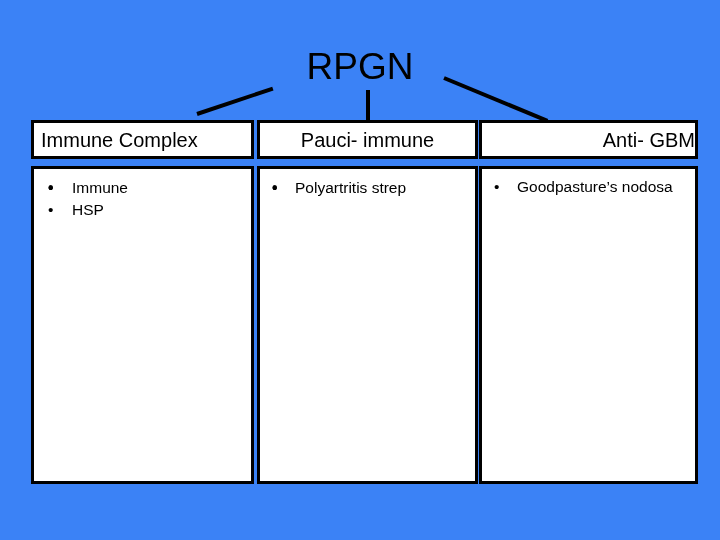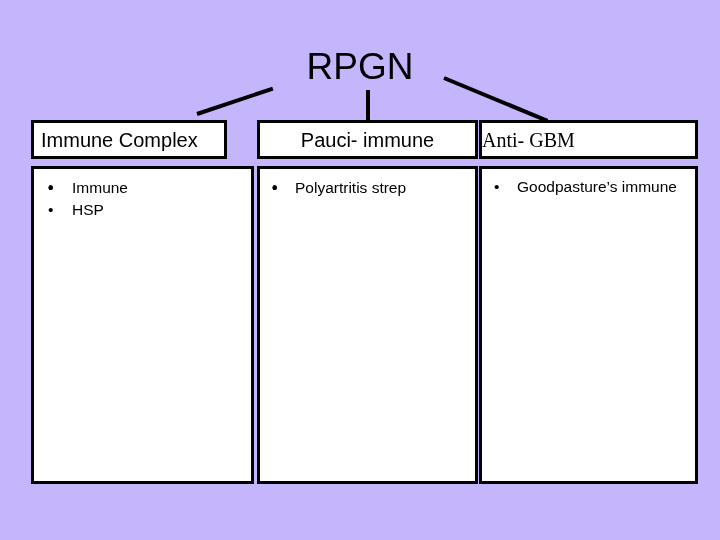--- a/index.html
+++ b/index.html
@@ -14,21 +14,21 @@
     overflow: hidden;
     font-family: "Liberation Sans", sans-serif;
     color: #000000;
   }
 
   .slide {
     position: absolute;
     left: 0; top: 0;
     width: 720px;
     height: 540px;
-    background: #c4b5fd;
+    background: #3b82f6;
   }
 
   
   .title {
     position: absolute;
     left: 260px;
     top: 45px;
     width: 200px;
     text-align: center;
     font-size: 37px;
@@ -76,23 +76,23 @@
     box-sizing: border-box;
     background: #ffffff;
     display: flex;
     align-items: center;
     font-size: 20px;
     line-height: 22px;
     font-weight: 400;
     white-space: nowrap;
     overflow: hidden;
   }
-  .hdr-1 { left: 31px;  width: 196px; justify-content: flex-start; padding-left: 7px; }
+  .hdr-1 { left: 31px;  width: 223px; justify-content: flex-start; padding-left: 7px; }
   .hdr-2 { left: 257px; width: 221px; justify-content: center; }
-  .hdr-3 { left: 479px; width: 219px; justify-content: flex-start; font-family: Liberation Serif, serif; }
+  .hdr-3 { left: 479px; width: 219px; justify-content: flex-end; }
 
   
   .body-box {
     position: absolute;
     top: 166px;
     height: 318px;
     border: 3px solid #000000;
     box-sizing: border-box;
     background: #ffffff;
     overflow: hidden;
@@ -156,17 +156,17 @@
   <div class="body-box body-2">
     <ul class="bullets bullets-wide">
         <li><span class="dot">•</span></li>
         <li><span class="dot">•</span></li>
         <li><span class="dot">•</span><span>Polyartritis strep</span></li>
       </ul>
   </div>
 
   <div class="body-box body-3">
     <ul class="bullets bullets-wide">
-        <li><span class="dot">•</span><span>Goodpasture’s immune</span></li>
+        <li><span class="dot">•</span><span>Goodpasture’s nodosa</span></li>
       </ul>
   </div>
 
 </div>
 
 </body></html>

